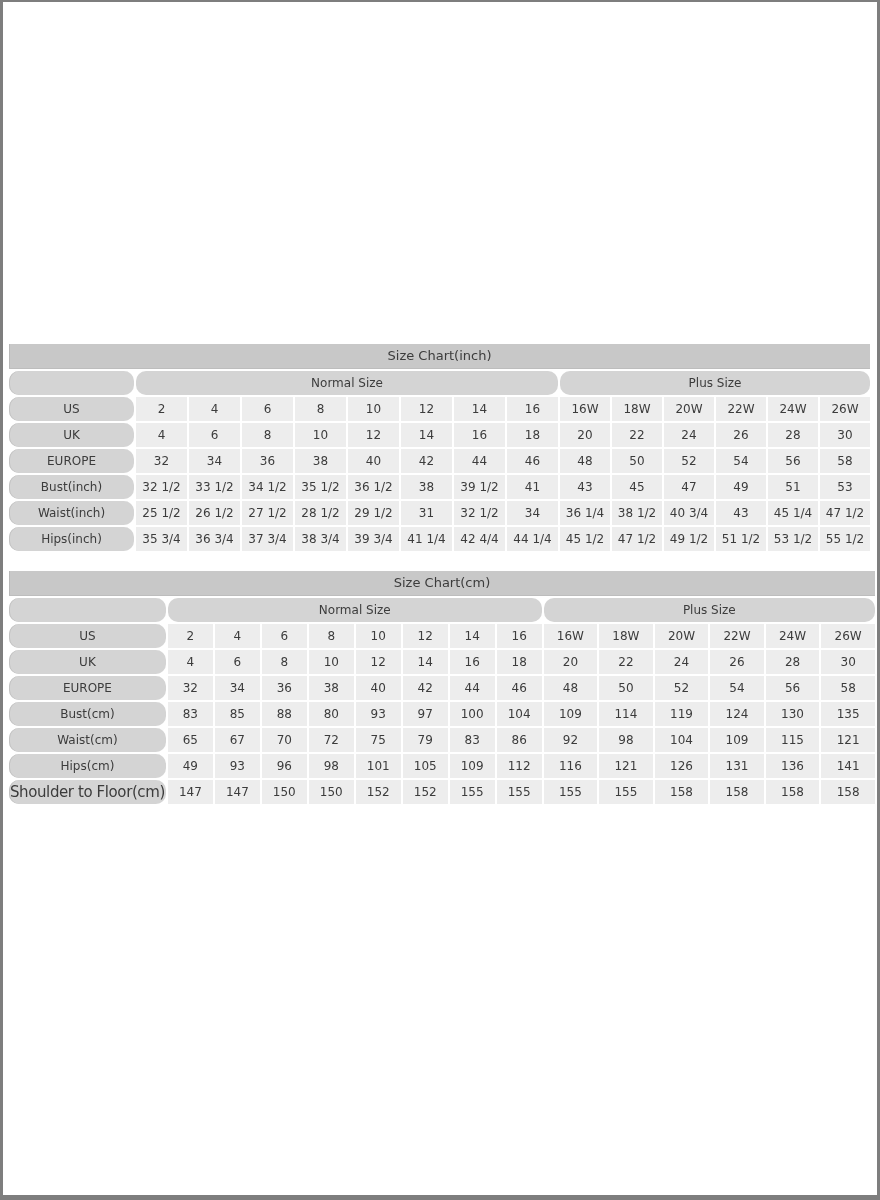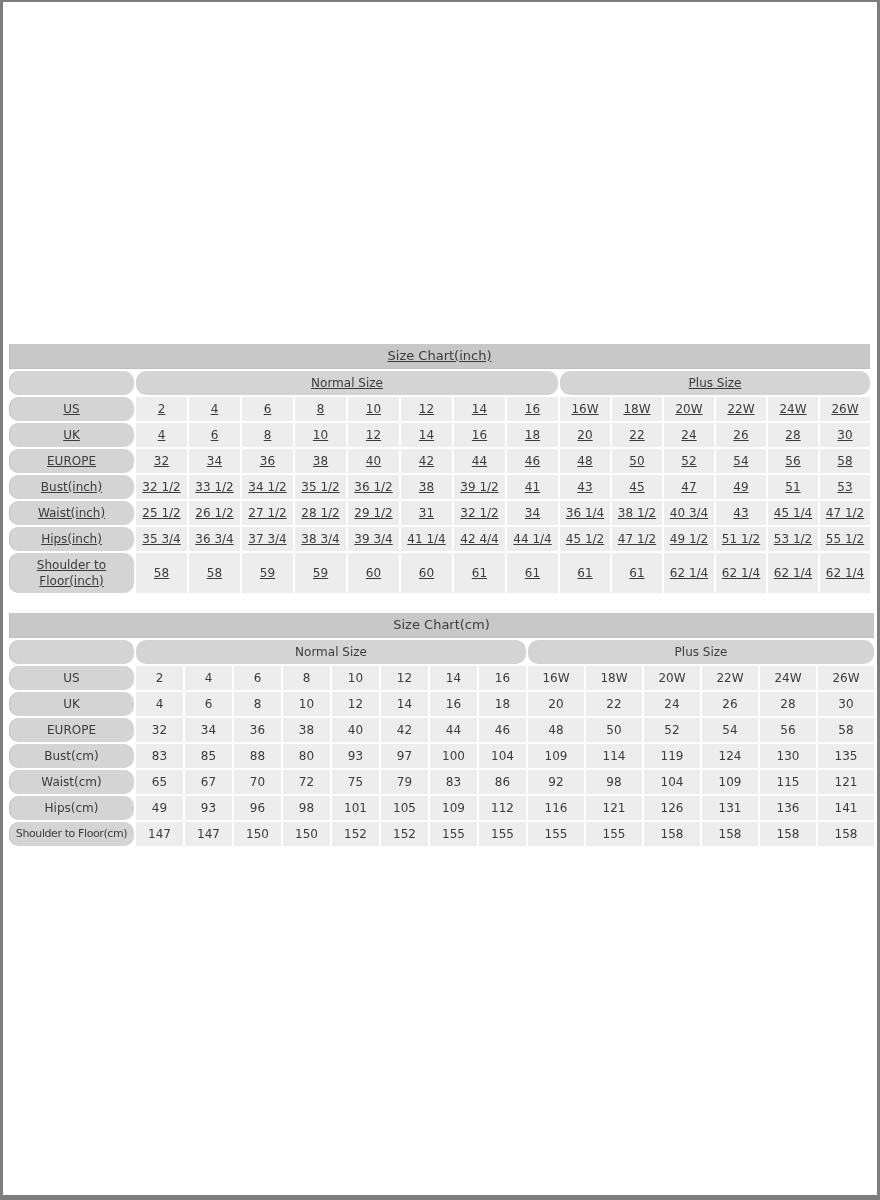--- a/index.html
+++ b/index.html
@@ -15,21 +15,21 @@
   .content { padding:340px 0 0 4px; }
 
   table.size-table {
     border-collapse:separate;
     border-spacing:2px;
     table-layout:fixed;
     font-family:"DejaVu Sans","Liberation Sans",sans-serif;
     font-size:12px;
     color:#3c3c3c;
   }
-  .t-inch { margin-bottom:16px;text-decoration:underline; }
+  .t-inch { margin-bottom:16px; }
 
   col.c-label { width:125px; }
   .t-inch col.c-n { width:51px; }
   .t-inch col.c-p { width:50px; }
   .t-cm  col.c-n { width:47px; }
   .t-cm  col.c-p { width:56px; }
 
   th, td {
     font-weight:normal;
     text-align:center;
@@ -45,21 +45,21 @@
     border-bottom:1px solid #bdbdbd;
     box-shadow:inset 1px 0 0 #b9b9b9;
   }
   .corner-cell, .group-cell, .label-cell { background:#d4d4d4;border-radius:10px; }
   .corner-cell, .label-cell { box-shadow:inset 1px 0 0 #c2c2c2;text-align:center; }
   .data-cell { background:#ededed; }
 
   
   .t-cm tr:last-child .label-cell {
     white-space:nowrap;
-    font-size:11px;
+    font-size:15px;
     letter-spacing:-0.4px;
   }
 </style>
 </head>
 <body>
 
 <div class="frame">
   <div class="content">
 
     <table class="size-table t-inch">
@@ -184,37 +184,20 @@
             <td class="data-cell">41 1/4</td>
             <td class="data-cell">42 4/4</td>
             <td class="data-cell">44 1/4</td>
             <td class="data-cell">45 1/2</td>
             <td class="data-cell">47 1/2</td>
             <td class="data-cell">49 1/2</td>
             <td class="data-cell">51 1/2</td>
             <td class="data-cell">53 1/2</td>
             <td class="data-cell">55 1/2</td>
           </tr>
-          <tr>
-            <th class="label-cell">Shoulder to Floor(inch)</th>
-            <td class="data-cell">58</td>
-            <td class="data-cell">58</td>
-            <td class="data-cell">59</td>
-            <td class="data-cell">59</td>
-            <td class="data-cell">60</td>
-            <td class="data-cell">60</td>
-            <td class="data-cell">61</td>
-            <td class="data-cell">61</td>
-            <td class="data-cell">61</td>
-            <td class="data-cell">61</td>
-            <td class="data-cell">62 1/4</td>
-            <td class="data-cell">62 1/4</td>
-            <td class="data-cell">62 1/4</td>
-            <td class="data-cell">62 1/4</td>
-          </tr>
         </tbody>
     </table>
 
     <table class="size-table t-cm">
       <colgroup>
         <col class="c-label">
         <col class="c-n">
           <col class="c-n">
           <col class="c-n">
           <col class="c-n">

